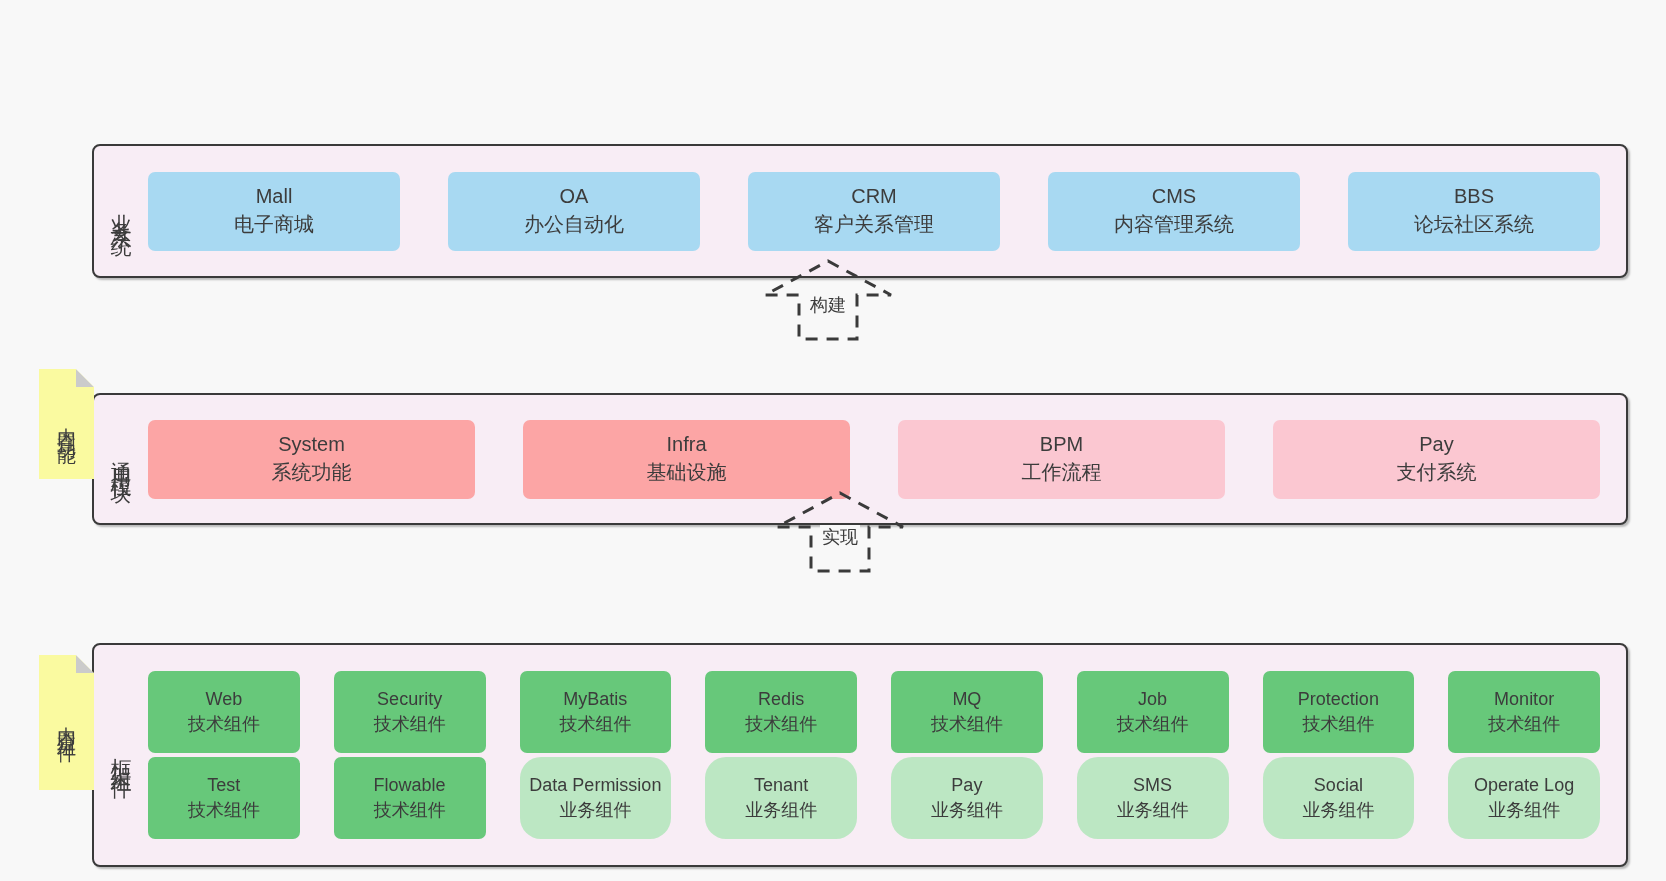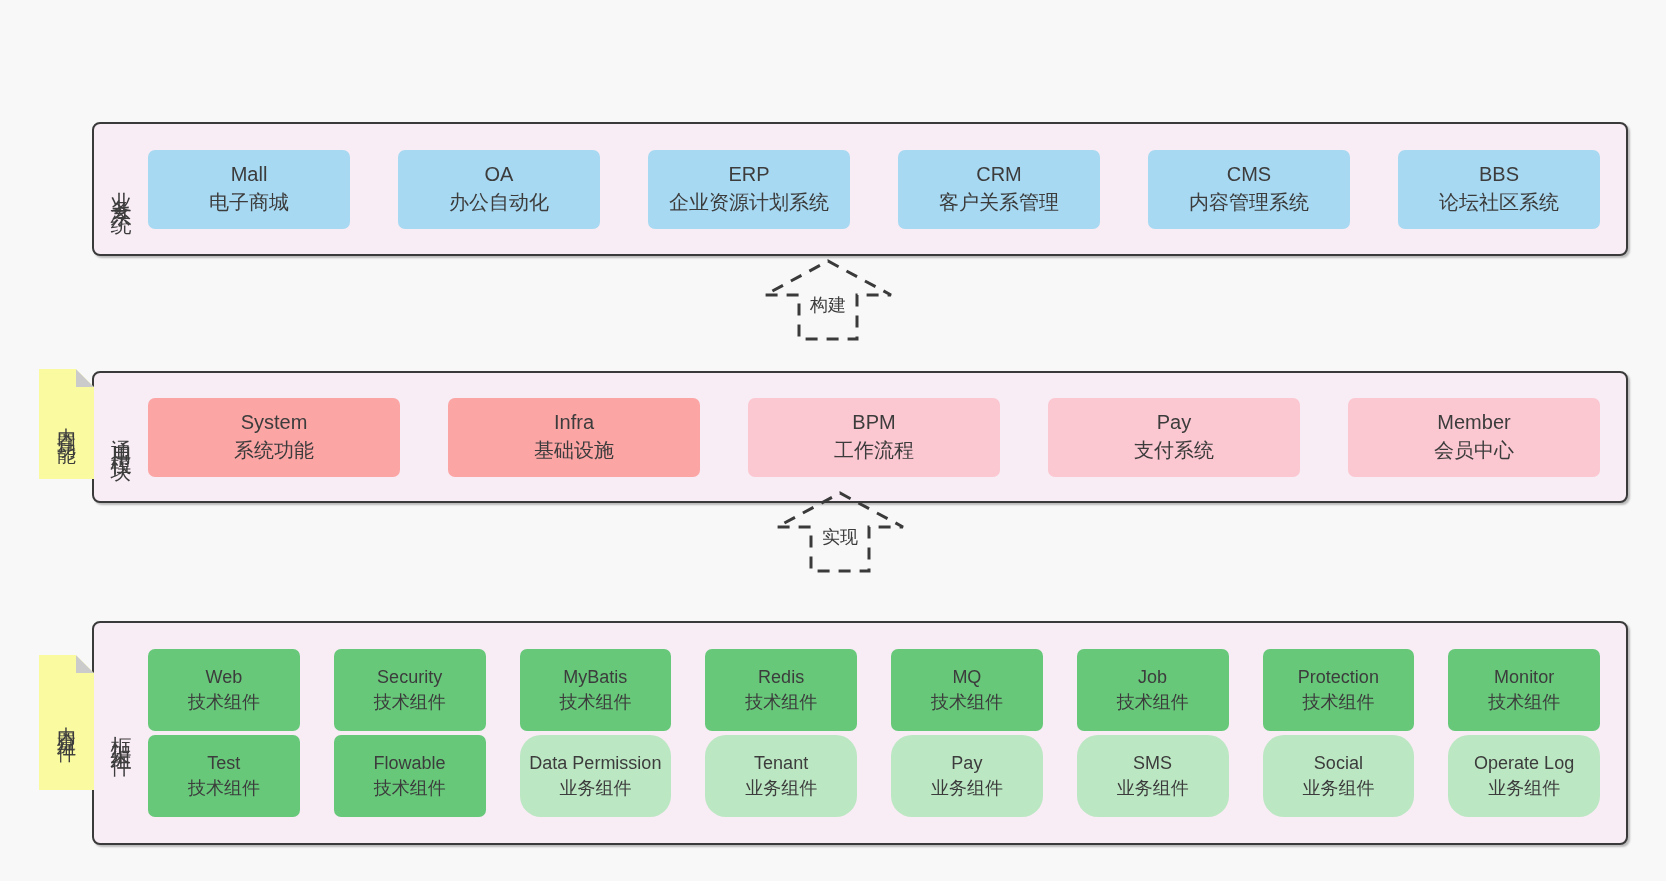--- a/index.html
+++ b/index.html
@@ -17,20 +17,21 @@
     position: absolute;
     left: 92px;
     width: 1536px;
     background: #f8edf5;
     border: 2px solid #3a3a3a;
     border-radius: 8px;
     box-shadow: 2px 2px 2px rgba(0,0,0,0.25);
     display: flex;
     align-items: center;
     padding-right: 26px;
+    margin-top: 22px;
   }
   #layer-business   { top: 122px; height: 134px; }
   #layer-modules    { top: 371px; height: 132px; }
   #layer-components { top: 621px; height: 224px; }
 
   .side-label {
     width: 54px;
     flex: 0 0 54px;
     display: flex;
     align-items: center;
@@ -136,24 +137,20 @@
   <div class="boxes-row">
     <div class="box blue">
       <div>Mall</div>
       <div>电子商城</div>
     </div>
     <div class="box blue">
       <div>OA</div>
       <div>办公自动化</div>
     </div>
     <div class="box blue">
-      <div>ERP</div>
-      <div>企业资源计划系统</div>
-    </div>
-    <div class="box blue">
       <div>CRM</div>
       <div>客户关系管理</div>
     </div>
     <div class="box blue">
       <div>CMS</div>
       <div>内容管理系统</div>
     </div>
     <div class="box blue">
       <div>BBS</div>
       <div>论坛社区系统</div>
@@ -185,24 +182,20 @@
       <div>基础设施</div>
     </div>
     <div class="box pink">
       <div>BPM</div>
       <div>工作流程</div>
     </div>
     <div class="box pink">
       <div>Pay</div>
       <div>支付系统</div>
     </div>
-    <div class="box pink">
-      <div>Member</div>
-      <div>会员中心</div>
-    </div>
   </div>
 </div>
 
 <div class="arrow" id="arrow-implement">
   <svg viewBox="0 0 136 86">
     <path d="M68 4 L131 38 H97 V82 H39 V38 H5 Z" fill="none" stroke="#3a3a3a" stroke-width="3" stroke-dasharray="12 9"></path>
   </svg>
   <div class="arrow-label">实现</div>
 </div>
 

